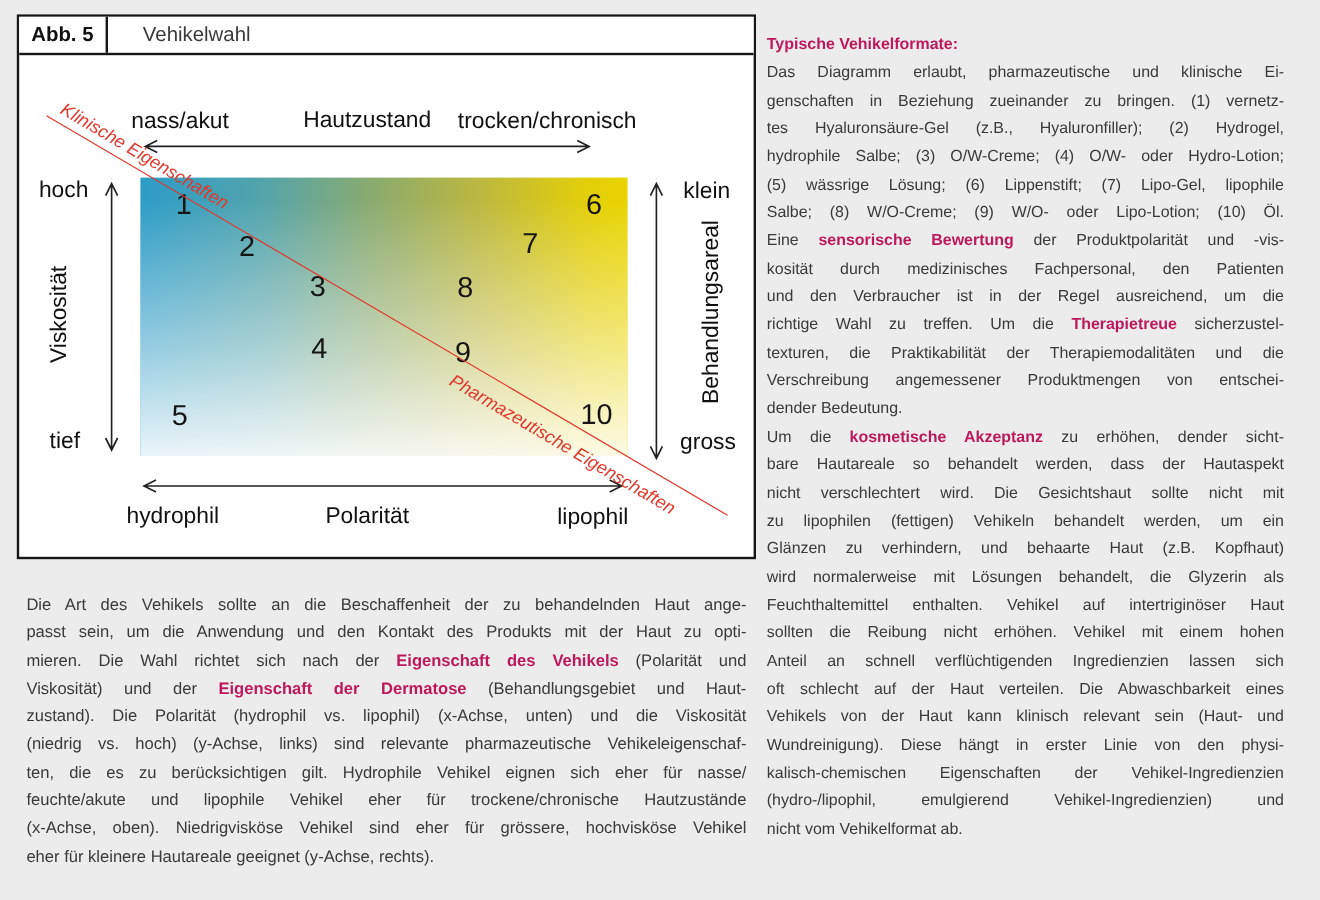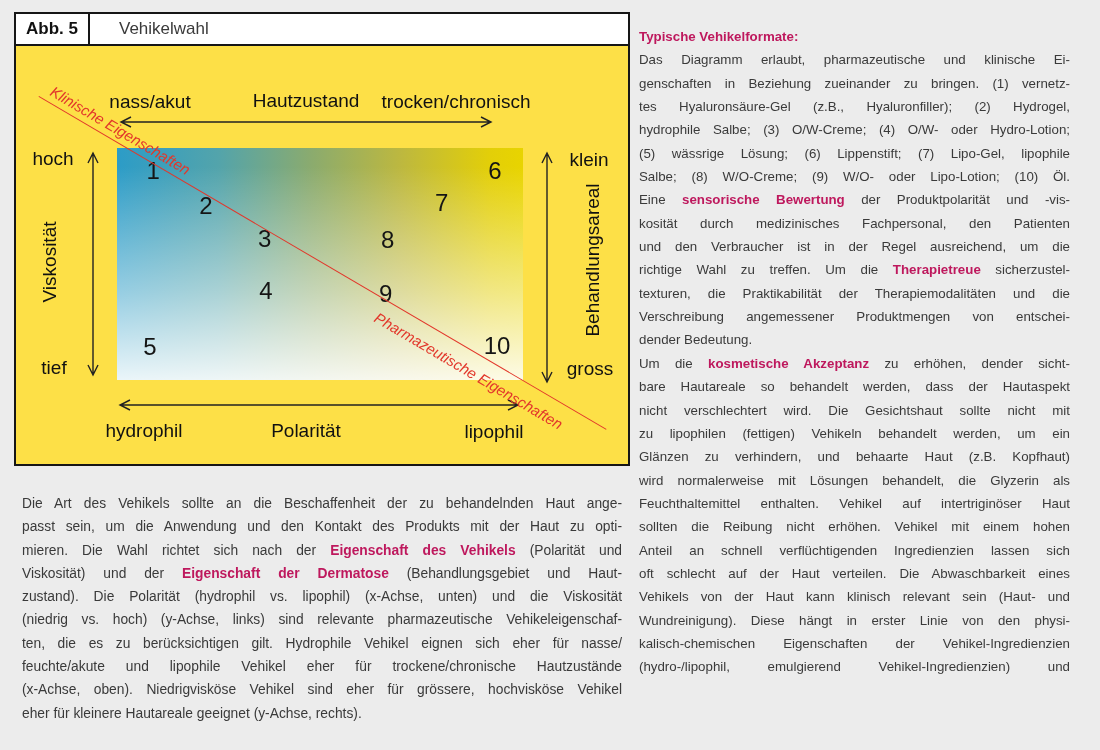--- a/index.html
+++ b/index.html
@@ -4,21 +4,21 @@
 <style>
   html,body{margin:0;padding:0;}
   body{
     width:1100px;height:750px;position:relative;overflow:hidden;
     background:#ececec;
     font-family:"Liberation Sans", sans-serif;
   }
   
   .figure-box{
     position:absolute;left:14px;top:12px;width:616px;height:454px;
-    border:2px solid #161616;background:#fde047;box-sizing:border-box;
+    border:2px solid #161616;background:#ffffff;box-sizing:border-box;
   }
   .figure-header{
     height:32px;background:#ffffff;border-bottom:2px solid #161616;
     display:flex;box-sizing:border-box;
   }
   .figure-tag{
     width:74px;border-right:2px solid #161616;box-sizing:border-box;
     font-weight:bold;font-size:17px;line-height:29px;padding-left:10px;color:#111;
   }
   .figure-title{font-size:17px;line-height:29px;padding-left:29px;color:#3a3a3a;text-align:center;}
@@ -159,13 +159,14 @@
     <div class="tline"><span>Glänzen zu verhindern, und behaarte Haut (z.B. Kopfhaut)</span></div>
     <div class="tline"><span>wird normalerweise mit Lösungen behandelt, die Glyzerin als</span></div>
     <div class="tline"><span>Feuchthaltemittel enthalten. Vehikel auf intertriginöser Haut</span></div>
     <div class="tline"><span>sollten die Reibung nicht erhöhen. Vehikel mit einem hohen</span></div>
     <div class="tline"><span>Anteil an schnell verflüchtigenden Ingredienzien lassen sich</span></div>
     <div class="tline"><span>oft schlecht auf der Haut verteilen. Die Abwaschbarkeit eines</span></div>
     <div class="tline"><span>Vehikels von der Haut kann klinisch relevant sein (Haut- und</span></div>
     <div class="tline"><span>Wundreinigung). Diese hängt in erster Linie von den physi-</span></div>
     <div class="tline"><span>kalisch-chemischen Eigenschaften der Vehikel-Ingredienzien</span></div>
     <div class="tline"><span>(hydro-/lipophil, emulgierend Vehikel-Ingredienzien) und</span></div>
+    <div class="tline noj"><span>nicht vom Vehikelformat ab.</span></div>
   </div>
 
 </body></html>

